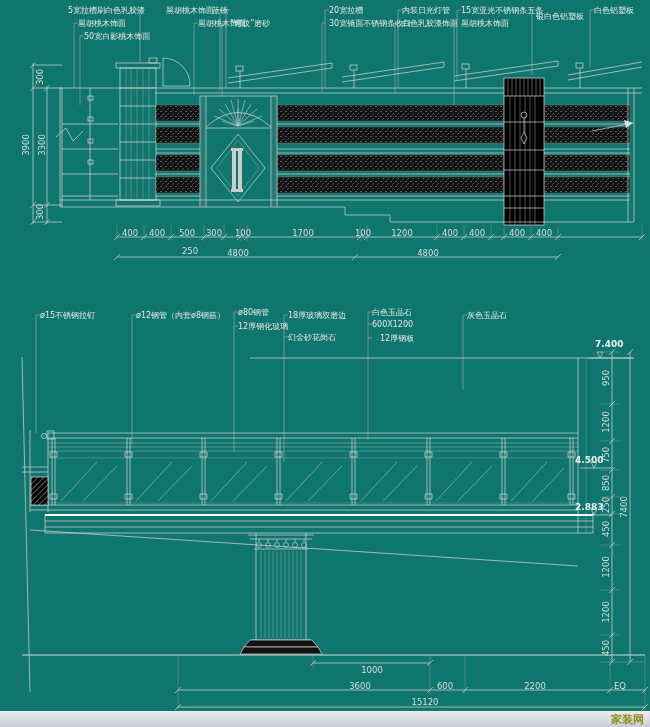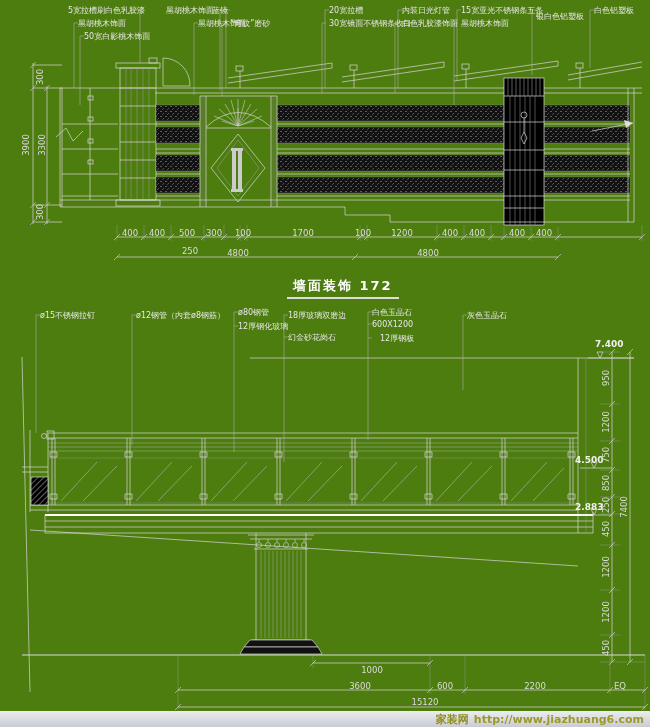--- a/index.html
+++ b/index.html
@@ -1,16 +1,16 @@
 <!DOCTYPE html>
 <html><head>
 <meta charset="utf-8">
 <style>
   html,body{margin:0;padding:0;background:#000;}
-  #sheet{position:relative;width:650px;height:727px;background:#4d7c0f;overflow:hidden;
+  #sheet{position:relative;width:650px;height:727px;background:#0f766e;overflow:hidden;
          font-family:"DejaVu Sans",sans-serif;}
   #sheet svg{position:absolute;left:0;top:0;}
   .ann{position:absolute;font:8px/1.15 "DejaVu Sans",sans-serif;color:#e6e6e6;white-space:nowrap;}
   .dim{position:absolute;font:8.5px "DejaVu Sans",sans-serif;color:#dcdcdc;white-space:nowrap;transform:translateX(-50%);}
   .dimv{position:absolute;font:8.5px "DejaVu Sans",sans-serif;color:#dcdcdc;white-space:nowrap;
         transform:translate(-50%,-50%) rotate(-90deg);}
   .elev{position:absolute;font:bold 9px "DejaVu Sans",sans-serif;color:#f0f0f0;white-space:nowrap;}
   .title{position:absolute;font:bold 13px "DejaVu Sans",sans-serif;color:#fff;
          border-bottom:2px solid #ddd;padding:0 6px 2px;letter-spacing:2px;white-space:nowrap;}
   .wm-bar{position:absolute;left:0;top:711px;width:650px;height:16px;
@@ -317,21 +317,20 @@
   <span class="dim" style="left:402px;top:228px">1200</span>
   <span class="dim" style="left:450px;top:228px">400</span>
   <span class="dim" style="left:477px;top:228px">400</span>
   <span class="dim" style="left:517px;top:228px">400</span>
   <span class="dim" style="left:544px;top:228px">400</span>
 
   <span class="dim" style="left:190px;top:246px">250</span>
   <span class="dim" style="left:238px;top:248px">4800</span>
   <span class="dim" style="left:428px;top:248px">4800</span>
 
-  <span class="title" style="left:287px;top:277px">墙面装饰 172</span>
 
   <span class="ann" style="left:40px;top:311px">ø15不锈钢拉钉</span>
   <span class="ann" style="left:136px;top:311px">ø12钢管（内套ø8钢筋）</span>
   <span class="ann" style="left:238px;top:308px">ø80钢管</span>
   <span class="ann" style="left:238px;top:322px">12厚钢化玻璃</span>
   <span class="ann" style="left:288px;top:311px">18厚玻璃双磨边</span>
   <span class="ann" style="left:288px;top:333px">幻金砂花岗石</span>
   <span class="ann" style="left:372px;top:308px">白色玉晶石</span>
   <span class="ann" style="left:372px;top:320px">600X1200</span>
   <span class="ann" style="left:380px;top:334px">12厚钢板</span>
@@ -355,16 +354,15 @@
   <span class="dim" style="left:372px;top:665px">1000</span>
   <span class="dim" style="left:360px;top:681px">3600</span>
   <span class="dim" style="left:445px;top:681px">600</span>
   <span class="dim" style="left:535px;top:681px">2200</span>
   <span class="dim" style="left:620px;top:681px">EQ</span>
   <span class="dim" style="left:425px;top:697px">15120</span>
 
 
   <div class="wm-bar">
     <span class="wm-site">家装网</span>
-    <span class="wm-url">http://www.jiazhuang6.com</span>
   </div>
 
 </div>
 
 </body></html>

